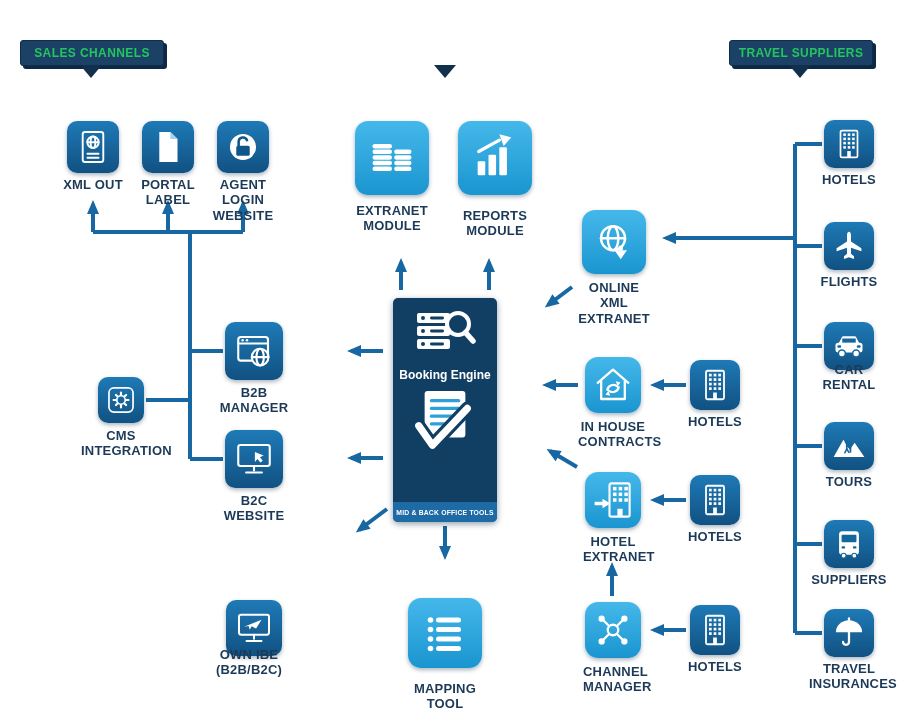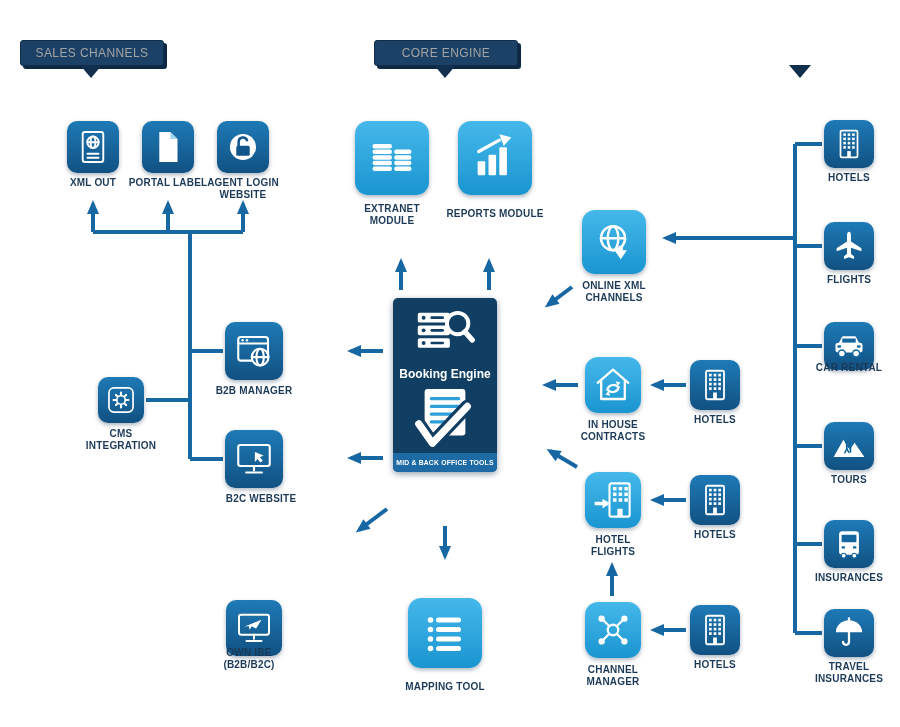--- a/index.html
+++ b/index.html
@@ -1,30 +1,30 @@
 <!DOCTYPE html>
 <html><head>
 <meta charset="utf-8">
 <style>
   html,body{margin:0;padding:0;background:#fff;}
   .stage{position:relative;width:900px;height:727px;background:#fff;overflow:hidden;
          font-family:"Liberation Sans",sans-serif;}
   .wires{position:absolute;left:0;top:0;}
   .banner{position:absolute;width:142px;height:24px;background:#1c4166;border:1px solid #0f2c49;
           border-radius:3px;box-shadow:3px 3px 0 #0c2845;display:flex;align-items:center;justify-content:center;
-          color:#a3a3a3;font-weight:normal;font-size:12px;letter-spacing:.4px;z-index:3;}
+          color:#22c55e;font-weight:bold;font-size:12px;letter-spacing:.4px;z-index:3;}
   .tail{position:absolute;width:22px;height:13px;background:#12304d;
         clip-path:polygon(0 0,100% 0,50% 100%);z-index:3;}
   .node{position:absolute;display:flex;align-items:center;justify-content:center;
         box-shadow:0 2px 4px rgba(10,40,70,.35);z-index:2;}
   .dark{background:linear-gradient(180deg,#1e7ab6,#115182);border-radius:10px;}
   .light{background:linear-gradient(180deg,#45b8ea,#1a95d0);border-radius:13px;}
-  .lbl{position:absolute;font-weight:bold;font-size:10px;line-height:1.18;color:#1c3a58;
+  .lbl{position:absolute;font-weight:bold;font-size:13px;line-height:1.18;color:#1c3a58;
        text-align:center;letter-spacing:.2px;z-index:2;}
-  .booking{position:absolute;left:393px;top:298px;width:104px;height:174px;background:#113e63;
+  .booking{position:absolute;left:393px;top:298px;width:104px;height:224px;background:#113e63;
            border-radius:5px;display:flex;flex-direction:column;align-items:center;
            box-shadow:0 2px 6px rgba(10,40,70,.45);z-index:2;justify-content:space-between;}
   .be-title{color:#fff;font-weight:bold;font-size:12px;margin:6px 0 2px 0;white-space:nowrap;}
   .be-strip{margin-top:auto;width:100%;height:20px;background:#1d6aa4;color:#fff;font-weight:bold;
             font-size:6.8px;display:flex;align-items:center;justify-content:center;
             letter-spacing:.2px;border-radius:0 0 5px 5px;white-space:nowrap;}
 </style>
 </head>
 <body>
 
@@ -68,22 +68,22 @@
       <path d="M489,290 V262" marker-end="url(#ah)"></path>
       <path d="M383,351 H351" marker-end="url(#ah)"></path>
       <path d="M383,458 H351" marker-end="url(#ah)"></path>
       <path d="M387,509 L359,530" marker-end="url(#ah)"></path>
       <path d="M445,526 V556" marker-end="url(#ah)"></path>
     </g>
   </svg>
 
   <div class="banner" style="left:20px;top:40px">SALES CHANNELS</div>
   <div class="tail" style="left:80px;top:65px"></div>
-  <div class="banner" style="left:374px;top:40px">CORE ENGINE</div>
   <div class="tail" style="left:434px;top:65px"></div>
+  <div class="banner" style="left:729px;top:40px">TRAVEL SUPPLIERS</div>
   <div class="tail" style="left:789px;top:65px"></div>
 
   <div class="node dark" style="left:67px;top:121px;width:52px;height:52px">
     <svg width="38" height="38" viewBox="0 0 48 48">
       <g fill="none" stroke="#fff" stroke-width="2.4" stroke-linecap="round" stroke-linejoin="round">
         <rect x="11" y="5" width="26" height="38" rx="3"></rect>
         <circle cx="24" cy="18" r="7.2"></circle>
         <ellipse cx="24" cy="18" rx="3" ry="7.2"></ellipse>
         <line x1="17" y1="18" x2="31" y2="18"></line>
         <line x1="17" y1="32.5" x2="31" y2="32.5"></line>
@@ -152,21 +152,21 @@
   <div class="node dark" style="left:225px;top:430px;width:58px;height:58px">
     <svg width="42" height="42" viewBox="0 0 48 48">
       <g fill="none" stroke="#fff" stroke-width="2.4" stroke-linecap="round" stroke-linejoin="round">
         <rect x="6" y="8" width="36" height="24" rx="2.5"></rect>
         <line x1="24" y1="32" x2="24" y2="37"></line>
         <line x1="15" y1="39.5" x2="33" y2="39.5"></line>
         <path d="M25 16 l10 4 -4.2 1.9 3.2 4 -2.8 2.2 -3.2 -4 -3 3.4 z" fill="#fff" stroke="none"></path>
       </g>
     </svg>
   </div>
-  <div class="lbl" style="left:216px;top:493px;width:90px">B2C WEBSITE</div>
+  <div class="lbl" style="left:209px;top:493px;width:90px">B2C WEBSITE</div>
 
   <div class="node dark" style="left:226px;top:600px;width:56px;height:56px">
     <svg width="40" height="40" viewBox="0 0 48 48">
       <g fill="none" stroke="#fff" stroke-width="2.4" stroke-linecap="round" stroke-linejoin="round">
         <rect x="6" y="8" width="36" height="24" rx="2.5"></rect>
         <line x1="24" y1="32" x2="24" y2="37"></line>
         <line x1="15" y1="39.5" x2="33" y2="39.5"></line>
         <path d="M12 22.5 L33 14 L26.5 24.5 L21 22 L19 26 L17.5 21.5 Z" fill="#fff" stroke="none"></path>
       </g>
     </svg>
@@ -256,21 +256,21 @@
     <svg width="46" height="46" viewBox="0 0 48 48">
       <g fill="none" stroke="#fff" stroke-width="2.6" stroke-linecap="round">
         <circle cx="23" cy="20" r="12.5"></circle>
         <ellipse cx="23" cy="20" rx="5.5" ry="12.5"></ellipse>
         <line x1="10.5" y1="20" x2="35.5" y2="20"></line>
       </g>
       <line x1="31" y1="28" x2="31" y2="33" stroke="#fff" stroke-width="4.5"></line>
       <path d="M24.5 32.5 h13 l-6.5 9.5 z" fill="#fff" stroke="none"></path>
     </svg>
   </div>
-  <div class="lbl" style="left:574px;top:280px;width:80px">ONLINE XML CHANNELS</div>
+  <div class="lbl" style="left:574px;top:280px;width:80px">ONLINE XML EXTRANET</div>
 
   <div class="node light" style="left:585px;top:357px;width:56px;height:56px">
     <svg width="42" height="42" viewBox="0 0 48 48">
       <g fill="none" stroke="#fff" stroke-width="2.6" stroke-linecap="round" stroke-linejoin="round">
         <path d="M6.5 21.5 L24 6.5 L41.5 21.5"></path>
         <path d="M10.5 19.5 V40 h27 V19.5"></path>
         <path d="M17.5 29.5 a7 7 0 0 1 11.5 -3.8"></path>
         <path d="M30.5 26.5 a7 7 0 0 1 -11.5 3.8"></path>
       </g>
       <path d="M27.2 19.8 l5.4 1.2 -3.4 4.4 z" fill="#fff" stroke="none"></path>
@@ -291,21 +291,21 @@
           <rect x="37" y="15.5" width="4" height="4"></rect>
         <rect x="24" y="22" width="4" height="4"></rect>
           <rect x="30.5" y="22" width="4" height="4"></rect>
           <rect x="37" y="22" width="4" height="4"></rect>
         <rect x="29" y="34" width="6" height="9"></rect>
       </g>
       <line x1="3" y1="28" x2="13" y2="28" stroke="#fff" stroke-width="4"></line>
       <path d="M12 22.5 l9 5.5 -9 5.5 z" fill="#fff" stroke="none"></path>
     </svg>
   </div>
-  <div class="lbl" style="left:583px;top:534px;width:60px">HOTEL FLIGHTS</div>
+  <div class="lbl" style="left:583px;top:534px;width:60px">HOTEL EXTRANET</div>
 
   <div class="node light" style="left:585px;top:602px;width:56px;height:56px">
     <svg width="42" height="42" viewBox="0 0 48 48">
       <g stroke="#fff" stroke-width="2.6" fill="none" stroke-linecap="round">
         <line x1="19.5" y1="19.5" x2="13.5" y2="13.5"></line>
         <line x1="28.5" y1="19.5" x2="34.5" y2="13.5"></line>
         <line x1="19.5" y1="28.5" x2="13.5" y2="34.5"></line>
         <line x1="28.5" y1="28.5" x2="34.5" y2="34.5"></line>
         <circle cx="24" cy="24" r="6"></circle>
       </g>
@@ -449,21 +449,21 @@
       <g stroke="none">
         <rect x="10" y="6" width="28" height="33" rx="4.5" fill="#fff"></rect>
         <rect x="13.5" y="11" width="21" height="10.5" rx="1.5" fill="#14669f"></rect>
         <rect x="13.5" y="27" width="5" height="3.4" rx="1.2" fill="#14669f"></rect>
         <rect x="29.5" y="27" width="5" height="3.4" rx="1.2" fill="#14669f"></rect>
         <circle cx="16.5" cy="40.5" r="3.4" fill="#fff" stroke="#14669f" stroke-width="1.6"></circle>
         <circle cx="31.5" cy="40.5" r="3.4" fill="#fff" stroke="#14669f" stroke-width="1.6"></circle>
       </g>
     </svg>
   </div>
-  <div class="lbl" style="left:809px;top:572px;width:80px">INSURANCES</div>
+  <div class="lbl" style="left:809px;top:572px;width:80px">SUPPLIERS</div>
 
   <div class="node dark" style="left:824px;top:609px;width:50px;height:48px">
     <svg width="34" height="34" viewBox="0 0 48 48">
       <path d="M5.5 23 a18.5 17 0 0 1 37 0 z" fill="#fff" stroke="none"></path>
       <path d="M24 23 v13.5 a4.2 4.2 0 0 1 -8.4 0" fill="none" stroke="#fff" stroke-width="3.2" stroke-linecap="round"></path>
       <line x1="24" y1="3.5" x2="24" y2="6.5" stroke="#fff" stroke-width="3.2" stroke-linecap="round"></line>
     </svg>
   </div>
   <div class="lbl" style="left:809px;top:661px;width:80px">TRAVEL INSURANCES</div>
 

